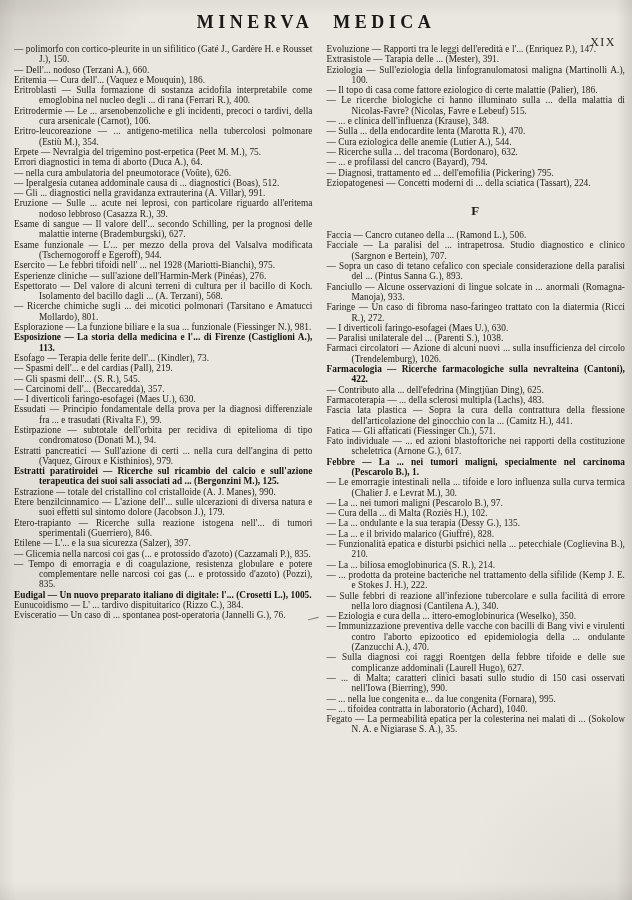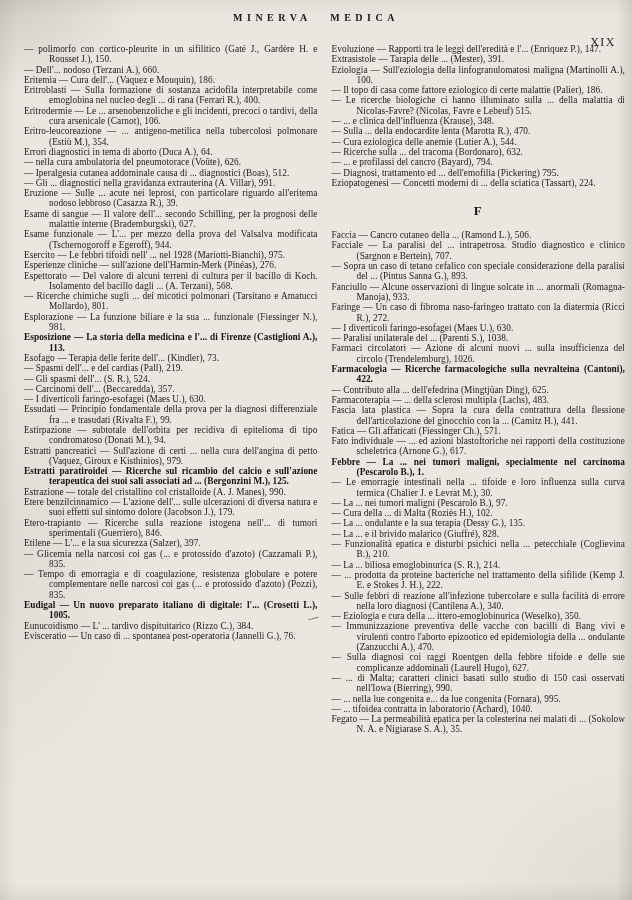--- a/index.html
+++ b/index.html
@@ -20,31 +20,31 @@
       linear-gradient(to right, rgba(95,90,82,0.10), rgba(95,90,82,0) 2.5%, rgba(95,90,82,0) 97.5%, rgba(95,90,82,0.16)),
       linear-gradient(to bottom, rgba(95,90,82,0.07), rgba(95,90,82,0) 2%, rgba(95,90,82,0) 98%, rgba(95,90,82,0.10)),
       #eae7e1;
   }
   .header {
     position: absolute; top: 12px; left: 0; right: 0; height: 24px;
   }
   .journal-title {
     position: absolute; left: 0; right: 0; top: 0;
     text-align: center;
-    font-size: 10px; font-weight: bold;
+    font-size: 18px; font-weight: bold;
     letter-spacing: 4.5px; word-spacing: 12px;
     color: #1b1915;
   }
   .page-number {
     position: absolute; right: 16px; top: 23px;
     font-size: 12px; letter-spacing: 1.5px;
     color: #2a2722;
   }
   .columns {
-    position: absolute; top: 44px; left: 24px; right: 7px;
+    position: absolute; top: 44px; left: 14px; right: 7px;
     display: flex; gap: 14px;
   }
   .col { width: 50%; }
   .entry {
     text-align: justify;
     padding-left: 25px; text-indent: -25px;
     font-size: 9.3px; line-height: 10.3px;
     letter-spacing: 0.05px;
     color: #24221d;
   }
@@ -72,36 +72,37 @@
   </div>
 
   <div class="columns">
     <div class="col">
         <div class="entry">— polimorfo con cortico-pleurite in un sifilitico (Gaté J., Gardère H. e Rousset J.), 150.</div>
         <div class="entry">— Dell'... nodoso (Terzani A.), 660.</div>
         <div class="entry">Eritemia — Cura dell'... (Vaquez e Mouquin), 186.</div>
         <div class="entry">Eritroblasti — Sulla formazione di sostanza acidofila interpretabile come emoglobina nel nucleo degli ... di rana (Ferrari R.), 400.</div>
         <div class="entry">Eritrodermie — Le ... arsenobenzoliche e gli incidenti, precoci o tardivi, della cura arsenicale (Carnot), 106.</div>
         <div class="entry">Eritro-leucoreazione — ... antigeno-metilica nella tubercolosi polmonare (Estiù M.), 354.</div>
+        <div class="entry">Erpete — Nevralgia del trigemino post-erpetica (Peet M. M.), 75.</div>
         <div class="entry">Errori diagnostici in tema di aborto (Duca A.), 64.</div>
         <div class="entry">— nella cura ambulatoria del pneumotorace (Voûte), 626.</div>
         <div class="entry">— Iperalgesia cutanea addominale causa di ... diagnostici (Boas), 512.</div>
         <div class="entry">— Gli ... diagnostici nella gravidanza extrauterina (A. Villar), 991.</div>
         <div class="entry">Eruzione — Sulle ... acute nei leprosi, con particolare riguardo all'eritema nodoso lebbroso (Casazza R.), 39.</div>
         <div class="entry">Esame di sangue — Il valore dell'... secondo Schilling, per la prognosi delle malattie interne (Brademburgski), 627.</div>
         <div class="entry">Esame funzionale — L'... per mezzo della prova del Valsalva modificata (Tschernogoroff e Egeroff), 944.</div>
         <div class="entry">Esercito — Le febbri tifoidi nell' ... nel 1928 (Mariotti-Bianchi), 975.</div>
         <div class="entry">Esperienze cliniche — sull'azione dell'Harmin-Merk (Pinéas), 276.</div>
         <div class="entry">Espettorato — Del valore di alcuni terreni di cultura per il bacillo di Koch. Isolamento del bacillo dagli ... (A. Terzani), 568.</div>
         <div class="entry">— Ricerche chimiche sugli ... dei micotici polmonari (Tarsitano e Amatucci Mollardo), 801.</div>
         <div class="entry">Esplorazione — La funzione biliare e la sua ... funzionale (Fiessinger N.), 981.</div>
         <div class="entry bold">Esposizione — La storia della medicina e l'... di Firenze (Castiglioni A.), 113.</div>
         <div class="entry">Esofago — Terapia delle ferite dell'... (Kindler), 73.</div>
         <div class="entry">— Spasmi dell'... e del cardias (Pall), 219.</div>
-        <div class="entry">— Gli spasmi dell'... (S. R.), 524.</div>
+        <div class="entry">— Gli spasmi dell'... (S. R.), 545.</div>
         <div class="entry">— Carcinomi dell'... (Beccaredda), 357.</div>
         <div class="entry">— I diverticoli faringo-esofagei (Maes U.), 630.</div>
         <div class="entry">Essudati — Principio fondamentale della prova per la diagnosi differenziale fra ... e trasudati (Rivalta F.), 99.</div>
         <div class="entry">Estirpazione — subtotale dell'orbita per recidiva di epitelioma di tipo condromatoso (Donati M.), 94.</div>
         <div class="entry">Estratti pancreatici — Sull'azione di certi ... nella cura dell'angina di petto (Vaquez, Giroux e Kisthinios), 979.</div>
         <div class="entry bold">Estratti paratiroidei — Ricerche sul ricambio del calcio e sull'azione terapeutica dei suoi sali associati ad ... (Bergonzini M.), 125.</div>
         <div class="entry">Estrazione — totale del cristallino col cristalloide (A. J. Manes), 990.</div>
         <div class="entry">Etere benzilcinnamico — L'azione dell'... sulle ulcerazioni di diversa natura e suoi effetti sul sintomo dolore (Jacobson J.), 179.</div>
         <div class="entry">Etero-trapianto — Ricerche sulla reazione istogena nell'... di tumori sperimentali (Guerriero), 846.</div>
         <div class="entry">Etilene — L'... e la sua sicurezza (Salzer), 397.</div>

